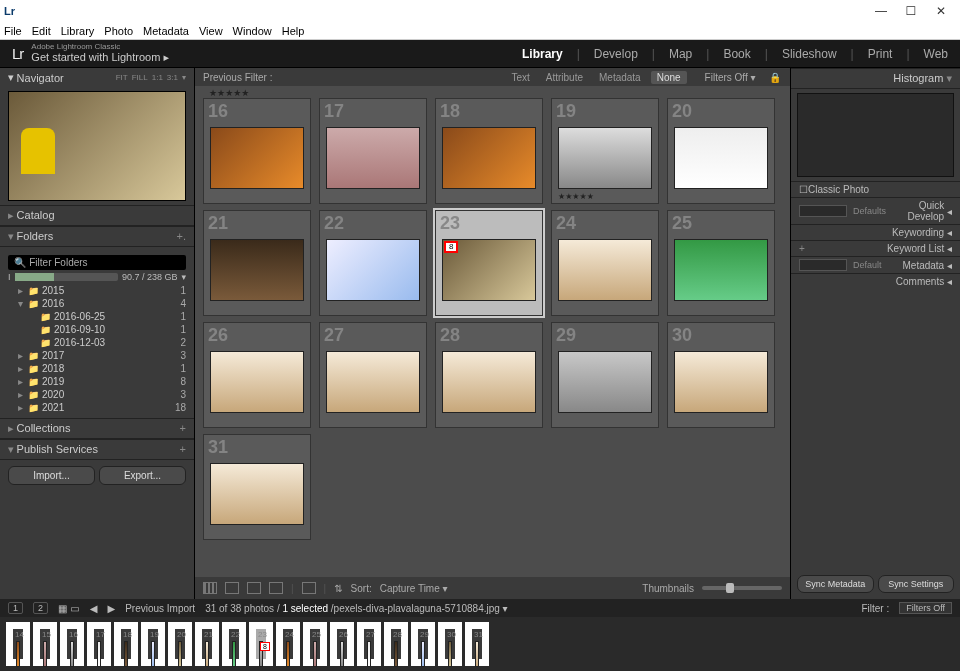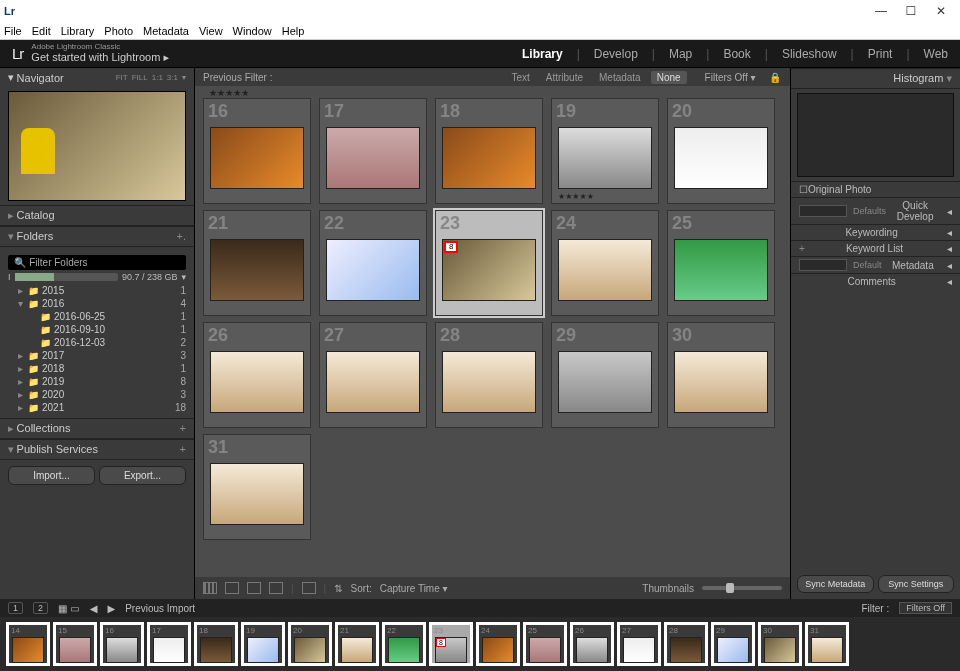--- a/index.html
+++ b/index.html
@@ -74,32 +74,32 @@
   .p10{background:linear-gradient(#c8c8c8,#888)}
   
   #gridbar{height:22px;background:#3a3a3a;display:flex;align-items:center;padding:0 8px;font-size:10px;color:#aaa;gap:8px}
   #gridbar .i{width:14px;height:12px;border:1px solid #777}
   #gridbar .sl{width:80px;height:4px;background:#666;position:relative;border-radius:2px}
   #gridbar .sl::after{content:"";position:absolute;left:30%;top:-3px;width:8px;height:10px;background:#bbb;border-radius:2px}
   
   #right{width:170px;border-left:1px solid #000;background:#3a3a3a}
   #histpanel{height:84px;margin:4px 6px;background:#2a2a2a;border:1px solid #111}
   .rline{display:flex;align-items:center;padding:2px 8px;border-top:1px solid #222;font-size:10px;color:#bbb}
-  .rline .t{flex:1;text-align:center}
+  .rline .t{flex:1;text-align:right}
   .rline .dd{width:48px;height:12px;background:#2a2a2a;border:1px solid #555;margin-right:6px}
   #rightbtns{display:flex;gap:4px;padding:6px 6px}
   #rightbtns button{flex:1;background:#4a4a4a;border:1px solid #222;color:#ddd;font-size:9px;padding:3px 0;border-radius:7px}
   
   #status{height:18px;background:#222;display:flex;align-items:center;padding:0 8px;font-size:10px;color:#bbb;gap:10px}
   #status .pill{border:1px solid #555;padding:0 4px;border-radius:2px;font-size:9px}
   #status .path{color:#fff}
   #status .off{margin-left:auto;background:#333;border:1px solid #555;padding:0 6px;font-size:9px}
   
   #film{height:54px;background:#2a2a2a;display:flex;align-items:center;padding:0 6px;gap:3px;overflow:hidden}
-  .fcell{position:relative;width:44px;height:44px;background:#3a3a3a;border:3px solid #ffffff;flex-shrink:0}
+  .fcell{position:relative;width:24px;height:44px;background:#3a3a3a;border:7px solid #ffffff;flex-shrink:0}
   .fcell .n{position:absolute;left:2px;top:1px;font-size:8px;color:#888}
   .fcell .th{position:absolute;left:3px;top:12px;right:3px;height:26px;border:1px solid #222}
   .fcell.sel{background:#aaa}
 </style>
 </head>
 <body>
 
 <div id="titlebar">
   <span style="font-weight:bold;color:#0a3a6a;margin-right:6px">Lr</span>
   <span class="sp"></span>
@@ -349,21 +349,21 @@
         <span>Thumbnails</span>
         <div class="sl"></div>
       </div>
     </div>
 
     <div id="right" class="panel">
       <div class="hdr"><span class="t" style="text-align:right">Histogram</span>&nbsp;<span class="arr">▾</span></div>
       <div id="histpanel"></div>
       <div class="rline">
           <span>☐ </span>
-          <span>Original Photo</span>
+          <span>Classic Photo</span>
         </div>
       <div class="rline"><span class="dd"></span><span style="font-size:9px;color:#888">Defaults</span><span class="t">Quick Develop</span>&nbsp;<span class="arr">◂</span></div>
       <div class="rline"><span class="t">Keywording</span>&nbsp;<span class="arr">◂</span></div>
       <div class="rline"><span style="color:#888">+</span><span class="t">Keyword List</span>&nbsp;<span class="arr">◂</span></div>
       <div class="rline"><span class="dd"></span><span style="font-size:9px;color:#888">Default</span><span class="t">Metadata</span>&nbsp;<span class="arr">◂</span></div>
       <div class="rline"><span class="t">Comments</span>&nbsp;<span class="arr">◂</span></div>
       <div style="flex:1"></div>
       <div id="rightbtns">
         <button>Sync Metadata</button>
         <button>Sync Settings</button>
@@ -371,20 +371,21 @@
     </div>
   </div>
 
   <div id="status">
     <span class="pill">1</span>
     <span class="pill">2</span>
     <span>▦ ▭</span>
     <span>◀</span>
     <span>▶</span>
     <span>Previous Import</span>
+    <span><span>31 of 38 photos /</span> <span class="path">1 selected</span> <span>/pexels-diva-plavalaguna-5710884.jpg</span> ▾</span>
     <span style="flex:1"></span>
     <span>Filter :</span>
     <span class="off">Filters Off</span>
   </div>
 
   <div id="film">
       <div class="fcell">
         <span class="n">14</span>
         <div class="th p1"></div>
       </div>

